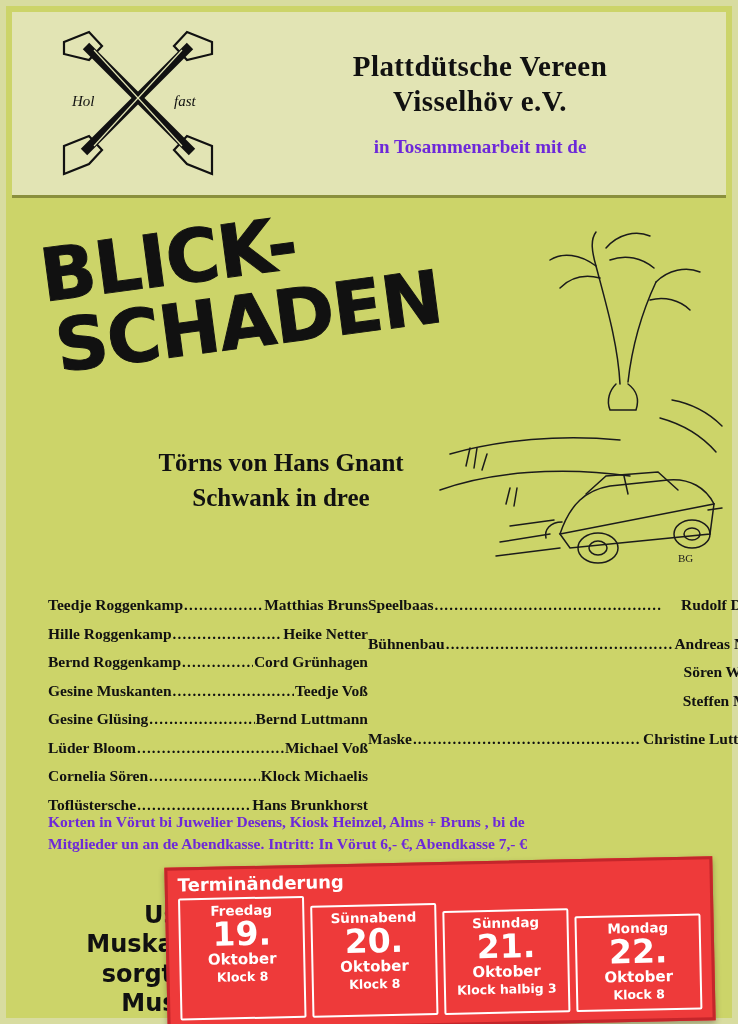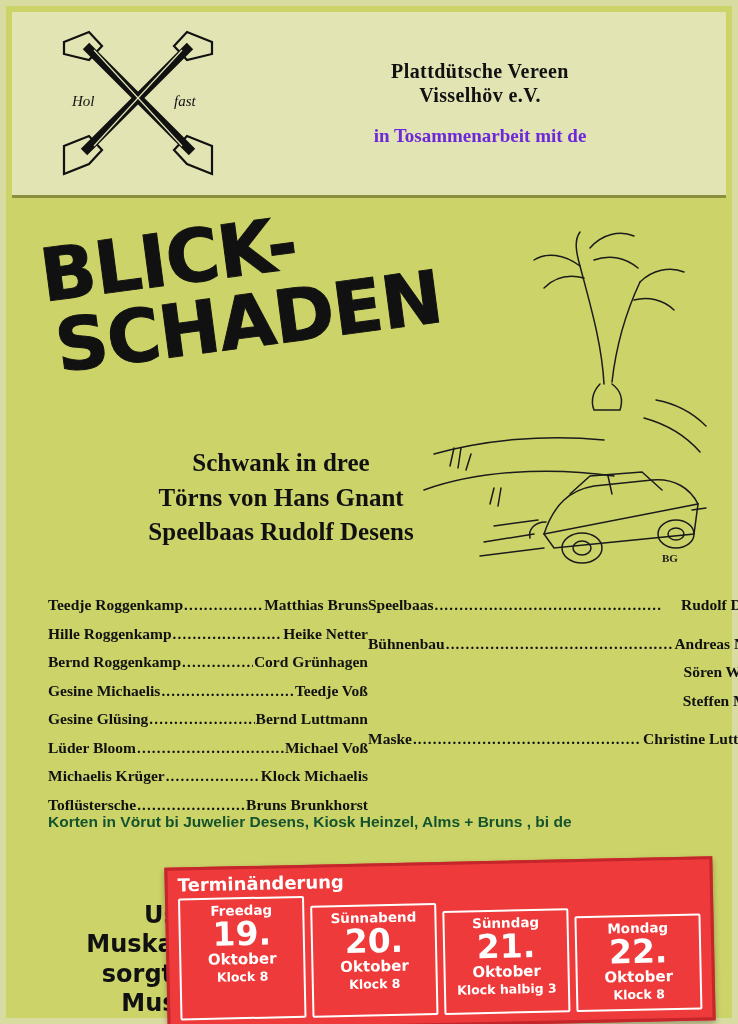--- a/index.html
+++ b/index.html
@@ -27,21 +27,21 @@
   }
   .logo-x{
     position:relative;width:210px;height:160px;margin-left:22px;flex:none;
   }
   .logo-x svg{position:absolute;left:0;top:0;}
   .club-title{
     flex:1;text-align:center;margin-left:-10px;
   }
   .club-title .l1,.club-title .l2{
     font-family:"Liberation Serif", serif;
-    font-weight:bold;font-size:20px;color:#111;letter-spacing:.4px;line-height:1.18;
+    font-weight:bold;font-size:29px;color:#111;letter-spacing:.4px;line-height:1.18;
     white-space:nowrap;
   }
   .club-title .l3{
     font-size:19px;color:#6d28d9;margin-top:18px;font-weight:bold;
     font-family:"Liberation Serif", serif;
   }
   .leb{
     width:160px;height:150px;flex:none;margin-right:14px;position:relative;
   }
 
@@ -66,21 +66,21 @@
   
   .subtitle{
     position:absolute;right:286px;top:440px;width:330px;
     text-align:center;
     font-family:"Liberation Serif", serif;
     font-weight:bold;font-size:25px;color:#111;line-height:1.38;
   }
 
   
   .illu{
-    position:absolute;right:18px;top:198px;width:320px;height:370px;font-weight:bold;
+    position:absolute;right:2px;top:198px;width:320px;height:370px;
   }
 
   
   .cast{
     position:absolute;left:42px;top:590px;width:660px;
     display:flex;
   }
   .cast-col{flex:1;}
   .cast-col.left{max-width:320px;}
   .cast-row{
@@ -94,22 +94,22 @@
     flex:1;overflow:hidden;letter-spacing:1.2px;margin:0 1px;
     color:#111;font-size:15px;
   }
   .cast-row .actor{flex:none;}
   .cast-row.cont{justify-content:flex-end;}
   .spacer-row{height:10px;}
 
   
   .info{
     position:absolute;left:42px;top:805px;width:660px;
-    font-family:Liberation Sans, sans-serif;
-    font-weight:bold;font-size:15.5px;color:#14532d;line-height:1.45;
+    font-family:Liberation Serif, serif;
+    font-weight:bold;font-size:15.5px;color:#6d28d9;line-height:1.45;
   }
   .venue{
     position:absolute;left:42px;top:862px;width:660px;
     text-align:center;
     font-family:"Liberation Serif", serif;
     font-weight:bold;font-size:19px;color:#111;
   }
   .venue .place{
     font-family:"DejaVu Sans", sans-serif;font-size:19px;letter-spacing:0px;
   }
@@ -226,23 +226,22 @@
   </div>
 
   <div class="title-wrap">
     <div class="big-title">
       <span class="line1">BLICK-</span>
       <span class="line2">SCHADEN</span>
     </div>
   </div>
 
   <div class="subtitle">
+    <div>Törns von Hans Gnant</div>
     <div>Schwank in dree</div>
-    <div>Törns von Hans Gnant</div>
-    <div>Speelbaas Rudolf Desens</div>
   </div>
 
   <div class="cast">
 
     <div class="cast-col left">
       <div class="cast-row">
         <span class="role">Teedje Roggenkamp</span>
         <span class="dots">..............................................</span>
         <span class="actor">Matthias Bruns</span>
       </div>
@@ -250,43 +249,43 @@
         <span class="role">Hille Roggenkamp</span>
         <span class="dots">..............................................</span>
         <span class="actor">Heike Netter</span>
       </div>
       <div class="cast-row">
         <span class="role">Bernd Roggenkamp</span>
         <span class="dots">..............................................</span>
         <span class="actor">Cord Grünhagen</span>
       </div>
       <div class="cast-row">
-        <span class="role">Gesine Michaelis</span>
+        <span class="role">Gesine Muskanten</span>
         <span class="dots">..............................................</span>
         <span class="actor">Teedje Voß</span>
       </div>
       <div class="cast-row">
         <span class="role">Gesine Glüsing</span>
         <span class="dots">..............................................</span>
         <span class="actor">Bernd Luttmann</span>
       </div>
       <div class="cast-row">
         <span class="role">Lüder Bloom</span>
         <span class="dots">..............................................</span>
         <span class="actor">Michael Voß</span>
       </div>
       <div class="cast-row">
-        <span class="role">Michaelis Krüger</span>
+        <span class="role">Cornelia Sören</span>
         <span class="dots">..............................................</span>
         <span class="actor">Klock Michaelis</span>
       </div>
       <div class="cast-row">
         <span class="role">Toflüstersche</span>
         <span class="dots">..............................................</span>
-        <span class="actor">Bruns Brunkhorst</span>
+        <span class="actor">Hans Brunkhorst</span>
       </div>
     </div>
 
     <div class="cast-col right">
       <div class="cast-row">
         <span class="role">Speelbaas</span>
         <span class="dots">..............................................</span>
         <span class="actor">Rudolf Desens</span>
       </div>
       <div class="spacer-row"></div>
@@ -305,20 +304,21 @@
       <div class="cast-row">
         <span class="role">Maske</span>
         <span class="dots">..............................................</span>
         <span class="actor">Christine Luttmann</span>
       </div>
     </div>
   </div>
 
   <div class="info">
     <div>Korten in Vörut bi Juwelier Desens, Kiosk Heinzel, Alms + Bruns , bi de</div>
+    <div>Mitglieder un an de Abendkasse. Intritt: In Vörut 6,- €, Abendkasse 7,- €</div>
   </div>
 
   <div class="venue">
     <span>We speelt in de Hauptschool-Aula in </span><span class="place">VISSELHÖV</span>
   </div>
 
   <div class="musik">
     <div>Us</div>
     <div>Muskanten</div>
     <div>sorgt för</div>

